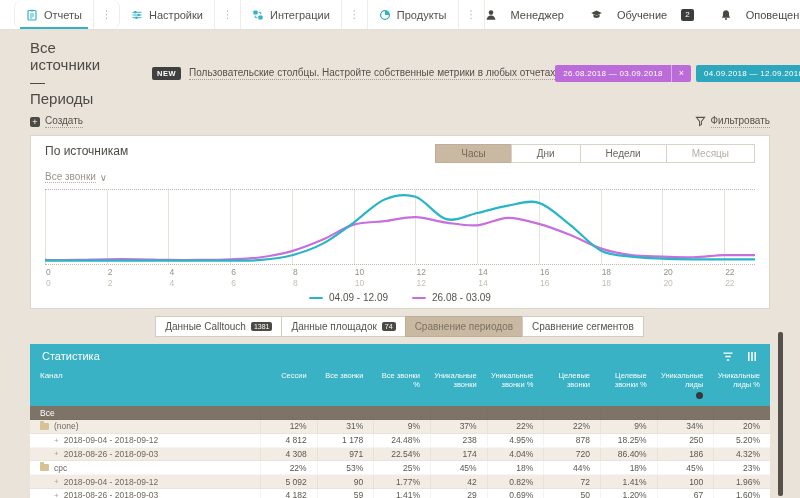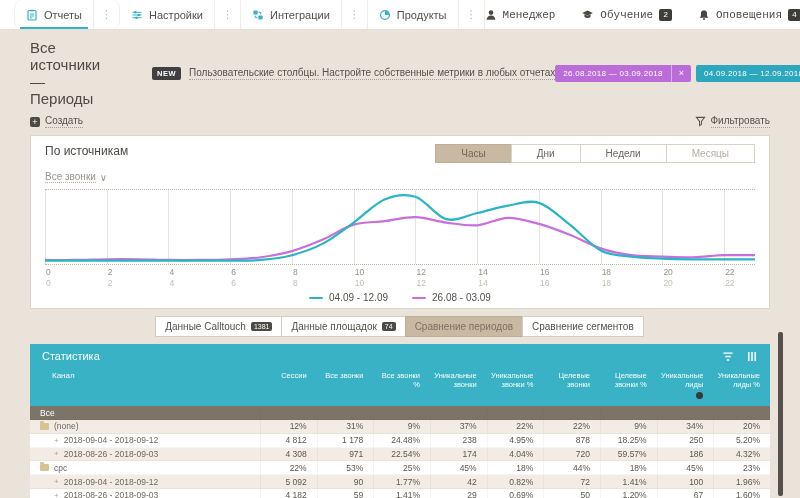--- a/index.html
+++ b/index.html
@@ -12,21 +12,21 @@
   .nav-tabs{display:flex;align-items:stretch;}
   .nav-group{display:flex;align-items:stretch;border-right:1px solid #f0ede8;}
   .nav-group:first-child{border-left:1px solid #f0ede8;border-radius:8px;}
   .nav-tab{display:flex;align-items:center;gap:6px;padding:0 11px;font-size:11px;
            color:#55524c;position:relative;cursor:pointer;}
   .nav-group.active .nav-tab::after{content:"";position:absolute;left:5px;right:5px;
            bottom:0;height:2px;background:#35b2c4;}
   .nav-dots{display:flex;align-items:center;padding:0 7px;color:#b9b4ac;font-size:11px;
            border-left:1px solid #f0ede8;cursor:pointer;}
   .nav-right{display:flex;align-items:center;gap:26px;padding-right:6px;}
-  .nav-item{display:flex;gap:6px;font-size:11px;color:#4e4b45;cursor:pointer;font-family:Liberation Mono, monospace;}
+  .nav-item{display:flex;gap:14px;font-size:11px;color:#4e4b45;cursor:pointer;}
   .nav-badge{background:#3f3d39;color:#fff;font-size:8px;padding:1px 4px;border-radius:2px;line-height:1.2;}
 
   
   .page-head{display:flex;align-items:center;padding:9px 30px 3px;}
   .page-title{font-size:15px;color:#4c4a44;font-weight:400;margin:0;}
   .new-badge{background:#404040;color:#fff;font-size:7.5px;font-weight:bold;
              padding:2px 5px;border-radius:2px;margin-left:52px;letter-spacing:.5px;}
   .subtitle{font-size:10px;color:#55524c;margin-left:8px;border-bottom:1px dotted #a39e94;
             padding-bottom:1px;cursor:pointer;white-space:nowrap;}
   .pills{margin-left:auto;display:flex;gap:5px;}
@@ -73,21 +73,21 @@
   .ds-badge{background:#4c4a45;color:#fff;font-size:7px;padding:1px 3px;border-radius:2px;margin-left:5px;}
 
   
   .table-card{margin:0 30px;width:740px;}
   .table-title-bar{background:#3ab2c5;color:#fff;height:24px;display:flex;align-items:center;
                    justify-content:space-between;padding:0 12px;font-size:11px;}
   .tt-icons{display:flex;gap:12px;align-items:center;}
   .thead{display:grid;grid-template-columns:230px repeat(9,1fr);background:#3ab2c5;
          color:rgba(255,255,255,.96);font-size:7.5px;line-height:1.25;padding:1px 0 5px;}
   .thead .hc{padding:2px 10px 0 0;text-align:right;}
-  .thead .hc.first{text-align:left;padding-left:22px;font-size:8px;}
+  .thead .hc.first{text-align:left;padding-left:10px;font-size:8px;}
   .info-dot{display:inline-block;width:7px;height:7px;border-radius:50%;background:#35393b;margin-top:2px;}
   .tbody{background:#fff;}
   .trow{display:grid;grid-template-columns:230px repeat(9,1fr);height:12.8px;
         border-bottom:1px solid rgba(0,0,0,.035);}
   .trow.total{background:#7d7467;color:#fff;}
   .trow.beige{background:#f2ece4;}
   .trow .cell{display:flex;align-items:center;justify-content:flex-end;text-align:right;
               padding-right:10px;color:#5b574f;font-size:8.5px;border-left:1px solid rgba(120,100,70,.08);}
   .trow .chan{justify-content:flex-start;text-align:left;padding-left:10px;border-left:none;
               color:#6f695e;gap:5px;}
@@ -368,21 +368,21 @@
         <div class="cell chan">
           <span class="plus-pre">+</span>
           <span>2018-08-26 - 2018-09-03</span>
         </div>
         <div class="cell">4 308</div>
         <div class="cell">971</div>
         <div class="cell">22.54%</div>
         <div class="cell">174</div>
         <div class="cell">4.04%</div>
         <div class="cell">720</div>
-        <div class="cell">59.57%</div>
+        <div class="cell">86.40%</div>
         <div class="cell">186</div>
         <div class="cell">4.32%</div>
       </div>
       <div class="trow group">
         <div class="cell chan">
           <span class="folder"></span>
           <span>cpc</span>
         </div>
         <div class="cell green">22%</div>
         <div class="cell green">53%</div>

